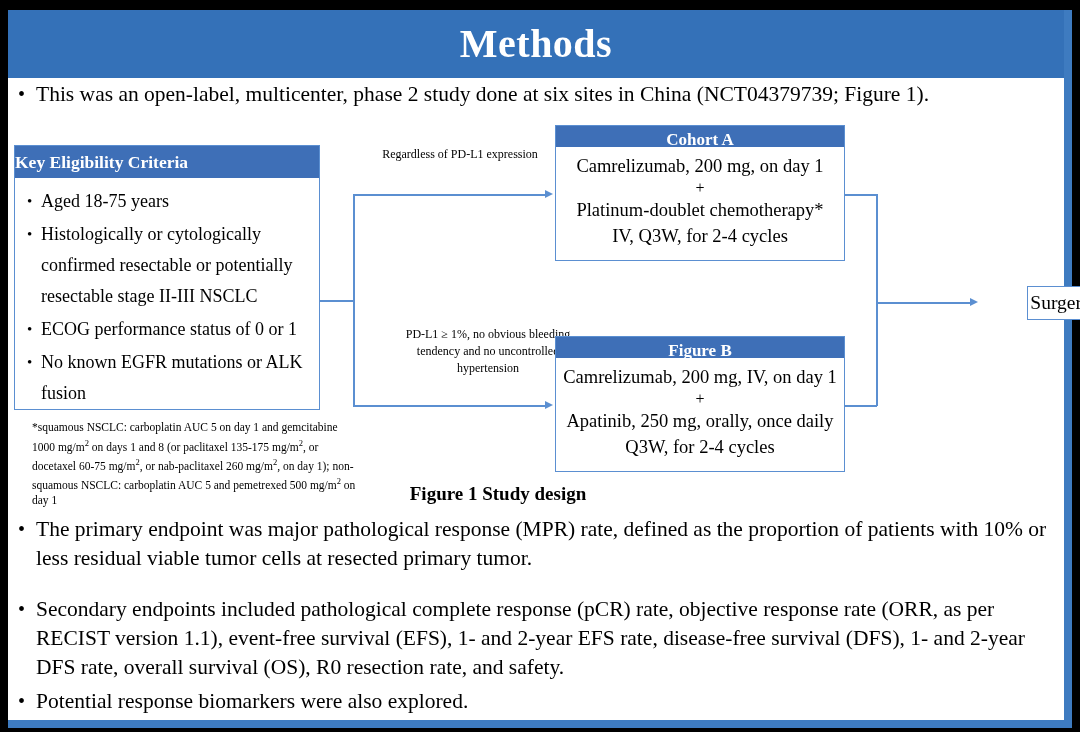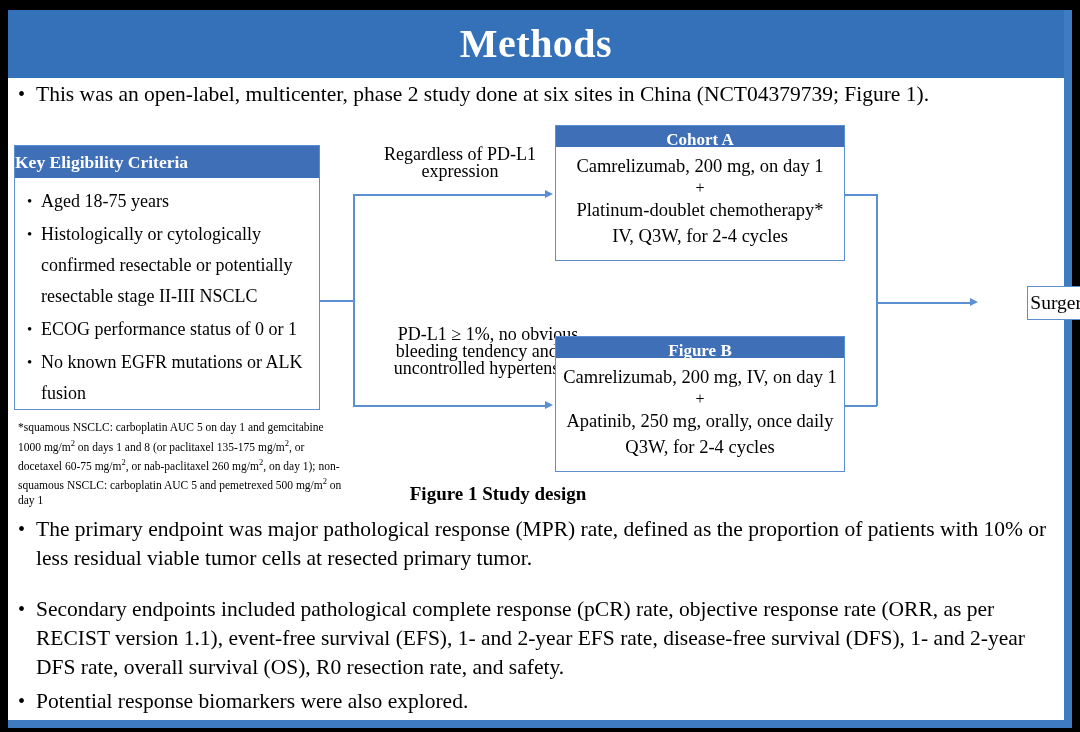--- a/index.html
+++ b/index.html
@@ -104,21 +104,21 @@
   
   #elig-box { left: 6px; top: 27px; width: 306px; height: 265px; }
   #elig-head { height: 32px; line-height: 32px; font-size: 17.5px; text-align: left; padding-left: 0; }
   #elig-body { padding: 8px 8px 0 6px; }
   .elig-item { display: flex; align-items: flex-start; margin-bottom: 2px; }
   .elig-dot { flex: 0 0 20px; font-size: 15px; line-height: 31px; padding-left: 6px; box-sizing: border-box; }
   .elig-text { flex: 1 1 auto; font-size: 18px; line-height: 31px; }
 
   #footnote {
     position: absolute;
-    left: 10px; top: 302px;
+    left: 24px; top: 302px;
     width: 330px;
     font-size: 11.5px;
     line-height: 15.5px;
     color: #000000;
     text-align: left;
   }
   #footnote sup { font-size: 8.5px; vertical-align: super; }
 
   
   #cohortA-box { left: 547px; top: 7px; width: 290px; height: 136px; }
@@ -128,21 +128,21 @@
   .cohort-plus { font-size: 16px; line-height: 18px; }
 
   
   #surgery-box { left: 1019px; top: 168px; width: 68px; height: 34px; }
   #surgery-label { line-height: 32px; text-align: center; font-size: 19.5px; }
 
   
   .conn-label {
     position: absolute;
     text-align: center;
-    font-size: 18px;
+    font-size: 12px;
     line-height: 17px;
     color: #000000;
   }
   #label-regardless { left: 372px; top: 28px; width: 160px; }
   #label-pdl1 { left: 358px; top: 208px; width: 190px; margin-left: 27px; }
   #label-radio { left: 876px; top: 134px; width: 100px; }
 
   
   .ln { position: absolute; background: #5B8FD1; }
   .lnh { height: 1.5px; }

